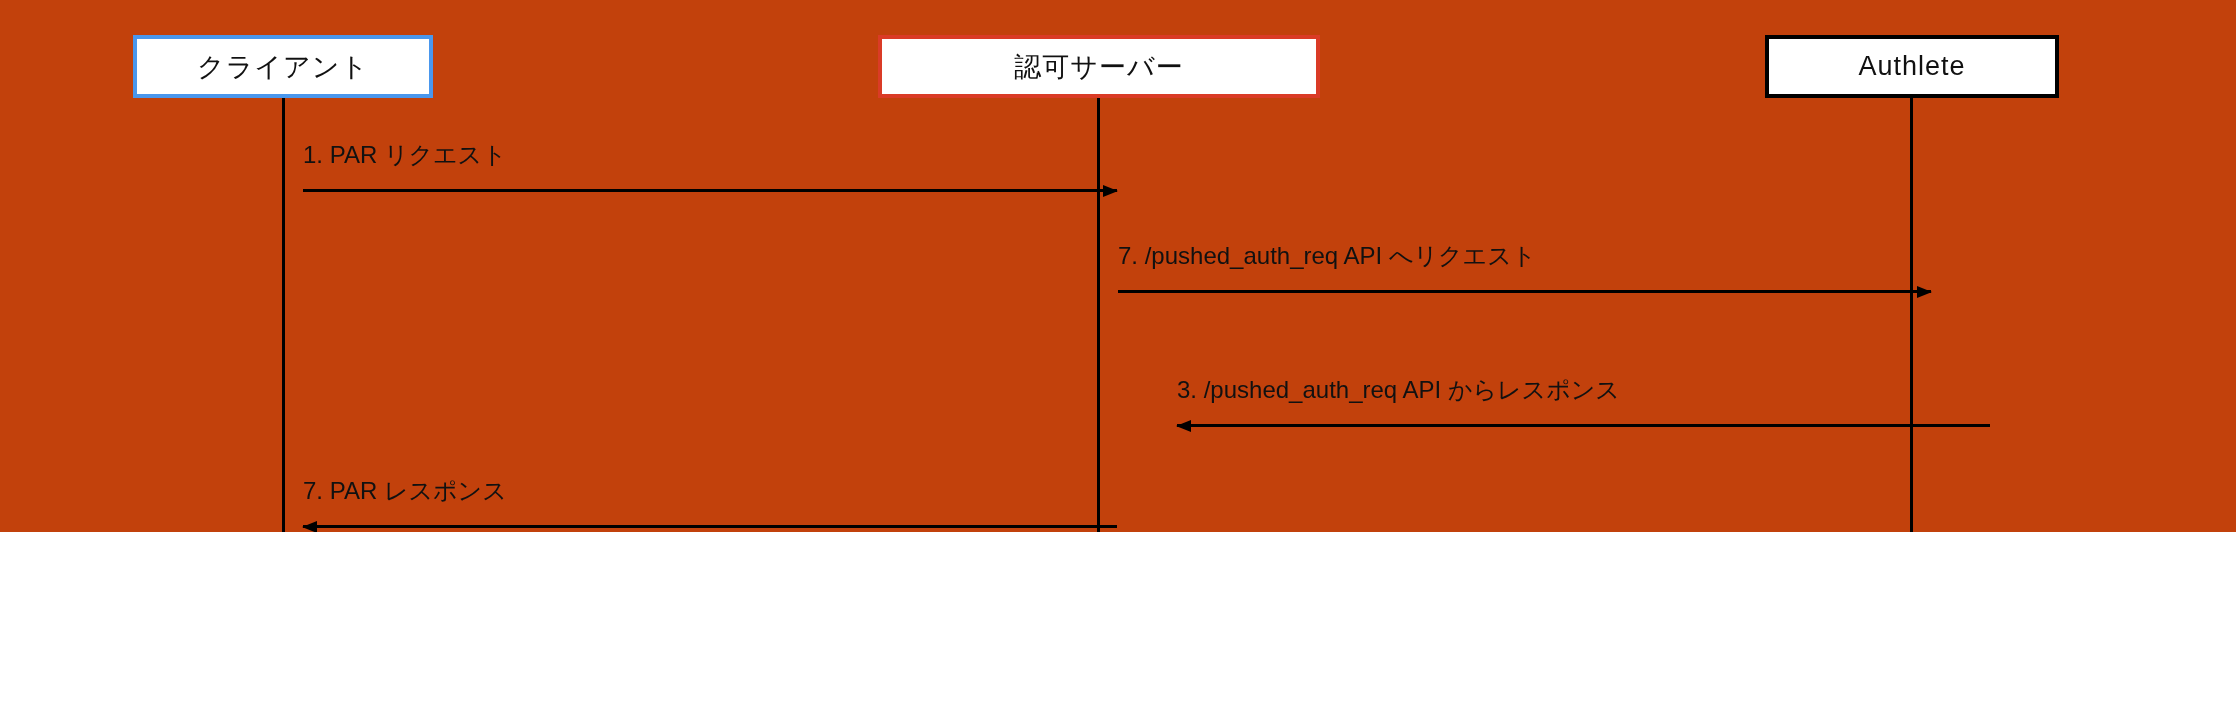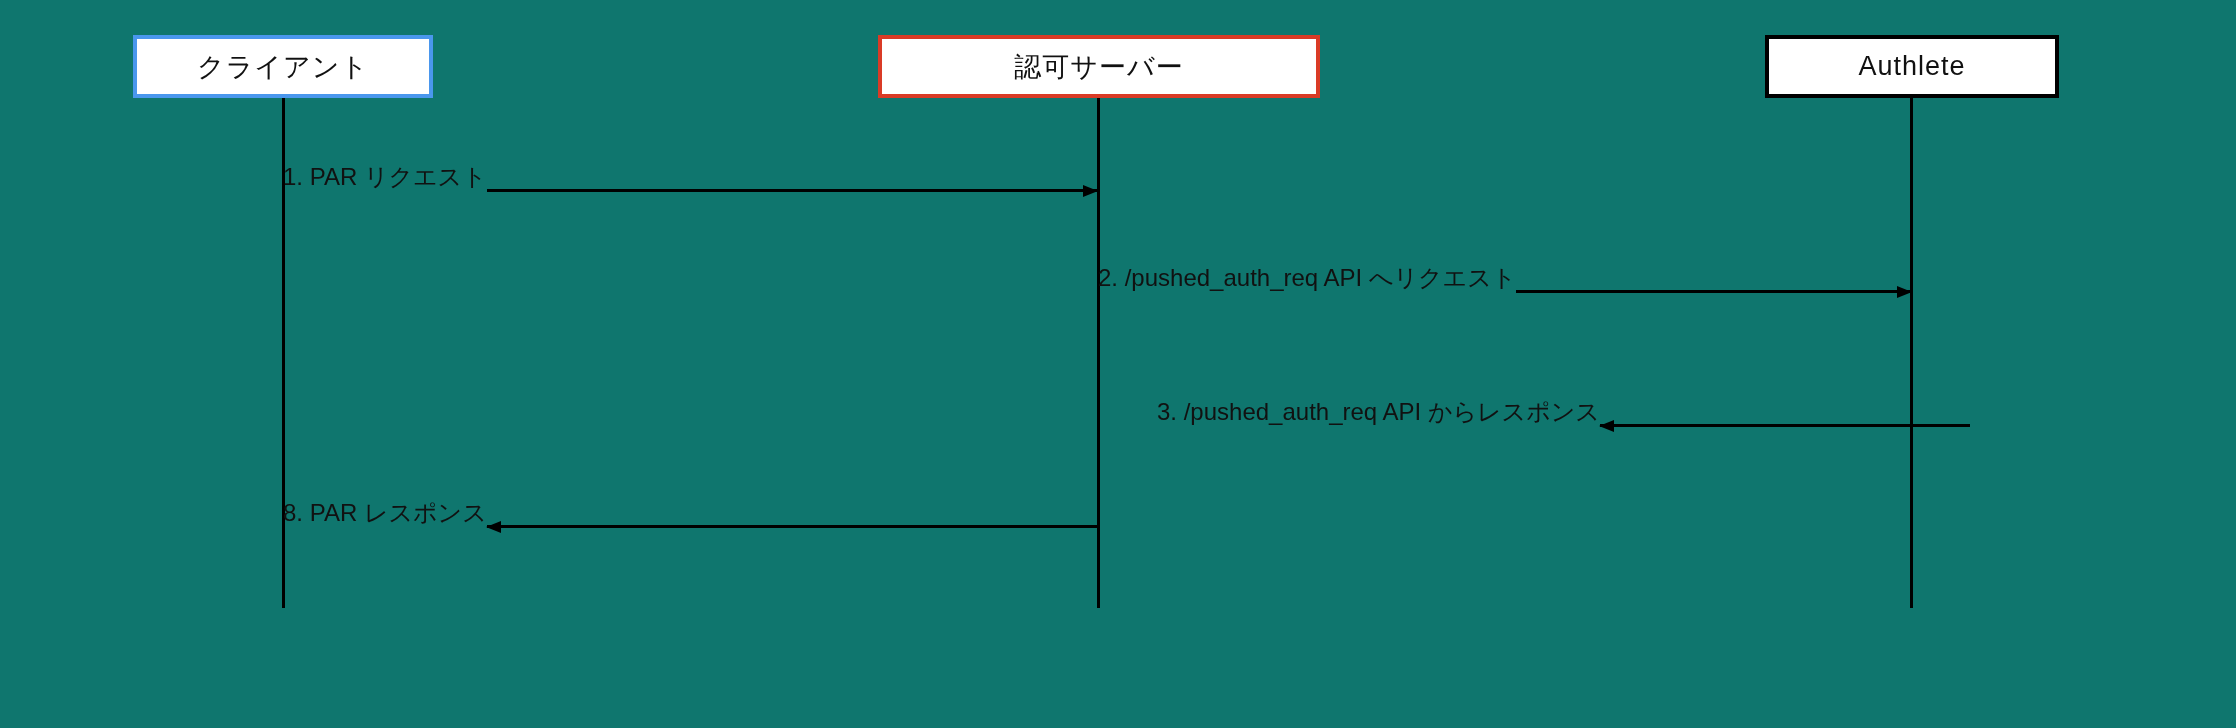--- a/index.html
+++ b/index.html
@@ -3,22 +3,22 @@
 <meta charset="utf-8">
 <style>
   html, body {
     margin: 0;
     padding: 0;
     background: #ffffff;
   }
   .canvas {
     position: relative;
     width: 2236px;
-    height: 728px;
-    background: #0f766e;
+    height: 532px;
+    background: #c2410c;
     overflow: hidden;
     font-family: "Liberation Sans", "DejaVu Sans", sans-serif;
     color: #111111;
   }
 
   
   .actor {
     position: absolute;
     top: 35px;
     height: 63px;
@@ -45,23 +45,24 @@
   }
   .lifeline-client   { left: 282px;  }
   .lifeline-authsrv  { left: 1097px; }
   .lifeline-authlete { left: 1910px; }
 
   
   .message {
     position: absolute;
     height: 52px;
     display: flex;
-    flex-direction: row;
+    flex-direction: column;
     justify-content: flex-end;
-    align-items: flex-end;
+    align-items: flex-start;
+    padding-left: 20px;
   }
   .msg-label {
     font-size: 24px;
     line-height: 30px;
     white-space: nowrap;
     color: #111111;
   }
   .msg-line {
     position: relative;
     width: 100%;
@@ -115,27 +116,27 @@
   <div class="lifeline lifeline-client"></div>
   <div class="lifeline lifeline-authsrv"></div>
   <div class="lifeline lifeline-authlete"></div>
 
   <div class="message m1">
     <div class="msg-label">1. PAR リクエスト</div>
     <div class="msg-line arrow-end-right"></div>
   </div>
 
   <div class="message m2">
-    <div class="msg-label">2. /pushed_auth_req API へリクエスト</div>
+    <div class="msg-label">7. /pushed_auth_req API へリクエスト</div>
     <div class="msg-line arrow-end-right"></div>
   </div>
 
   <div class="message m3">
     <div class="msg-label">3. /pushed_auth_req API からレスポンス</div>
     <div class="msg-line arrow-end-left"></div>
   </div>
 
   <div class="message m4">
-    <div class="msg-label">8. PAR レスポンス</div>
+    <div class="msg-label">7. PAR レスポンス</div>
     <div class="msg-line arrow-end-left"></div>
   </div>
 
 </div>
 
 </body></html>

